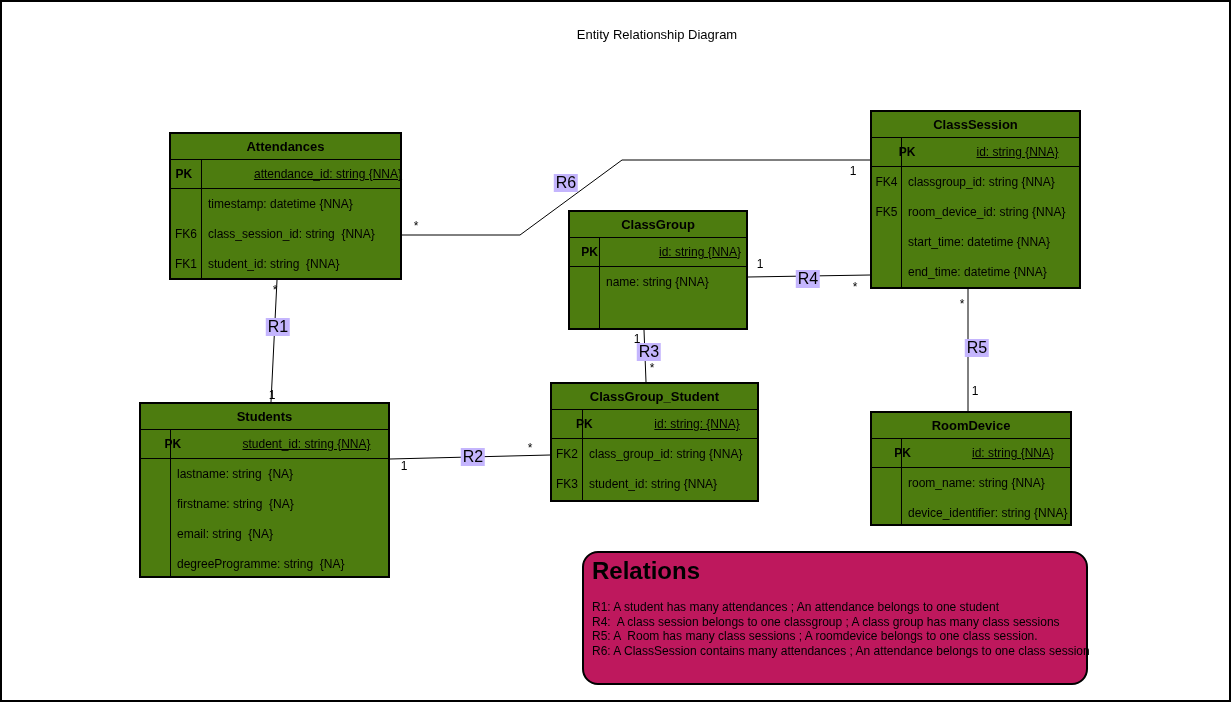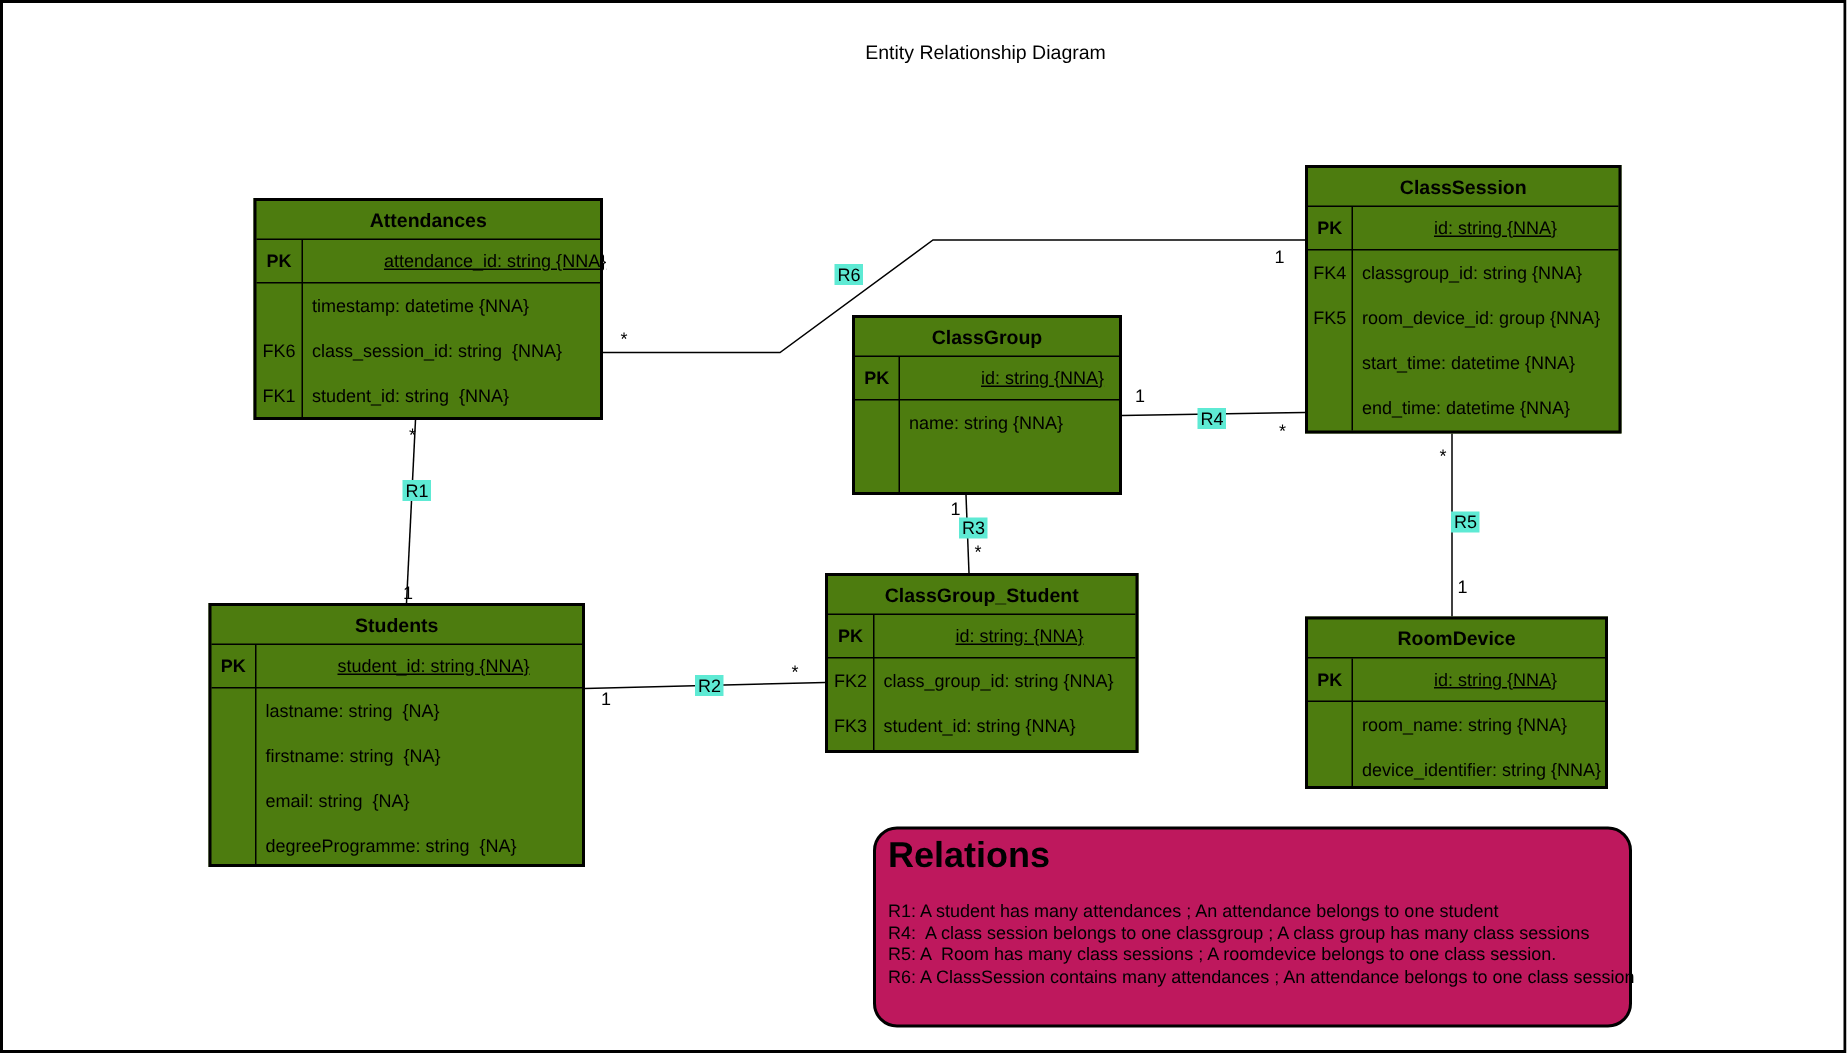--- a/index.html
+++ b/index.html
@@ -11,33 +11,33 @@
   }
   .frame { position: absolute; inset: 0; border: 2px solid #000; pointer-events: none; }
   .diagram-title {
     position: absolute; top: 27px; left: 657px; transform: translateX(-50%);
     font-size: 13px; white-space: pre;
   }
   #connector-layer { position: absolute; left: 0; top: 0; width: 1231px; height: 702px; }
   #label-layer { position: absolute; left: 0; top: 0; width: 1231px; height: 702px; pointer-events: none; }
   .conn-label {
     position: absolute; transform: translate(-50%,-50%);
-    background: #5eead4; padding: 0 2px; font-size: 12px; pointer-events: auto;
+    background: #c4b5fd; padding: 0 2px; font-size: 16px; pointer-events: auto;
   }
   .card-marker { position: absolute; transform: translate(-50%,-50%); font-size: 12px; }
   .entity {
     position: absolute; background: #4d7c0f; border: 2px solid #000;
     display: flex; flex-direction: column;
   }
   .e-header {
     border-bottom: 1px solid #000; display: flex; align-items: center; justify-content: center;
     font-weight: bold; font-size: 13px; flex-shrink: 0;
   }
   .e-row { display: flex; align-items: center; flex-shrink: 0; }
-  .e-pkrow { border-bottom: 1px solid #000; }
+  .e-pkrow { border-bottom: 1px solid #000; justify-content: center; }
   .e-key { text-align: center; flex-shrink: 0; font-size: 12px; }
   .e-pk-key { font-weight: bold; }
   .e-val { padding-left: 7px; font-size: 12px; white-space: pre; }
   .e-pk-val { font-weight: normal; text-decoration: underline; margin-left: 48px; }
   .e-body { flex: 1; display: flex; flex-direction: column; overflow: hidden; }
   .e-body .e-row { height: 30px; }
   .e-divider { position: absolute; width: 1px; bottom: 0; background: #000; }
   .relations-box {
     position: absolute; left: 582px; top: 551px; width: 506px; height: 134px;
     border: 2px solid #000; border-radius: 16px; background: #be185d; padding: 4px 8px;
@@ -90,21 +90,21 @@
           <span class="e-key e-pk-key" style="width: 29px;">PK</span>
           <span class="e-val e-pk-val">id: string {NNA}</span>
         </div>
         <div class="e-body">
           <div class="e-row">
             <span class="e-key" style="width: 29px;">FK4</span>
             <span class="e-val">classgroup_id: string {NNA}</span>
           </div>
           <div class="e-row">
             <span class="e-key" style="width: 29px;">FK5</span>
-            <span class="e-val">room_device_id: group {NNA}</span>
+            <span class="e-val">room_device_id: string {NNA}</span>
           </div>
           <div class="e-row">
             <span class="e-key" style="width: 29px;"></span>
             <span class="e-val">start_time: datetime {NNA}</span>
           </div>
           <div class="e-row">
             <span class="e-key" style="width: 29px;"></span>
             <span class="e-val">end_time: datetime {NNA}</span>
           </div>
         </div>

